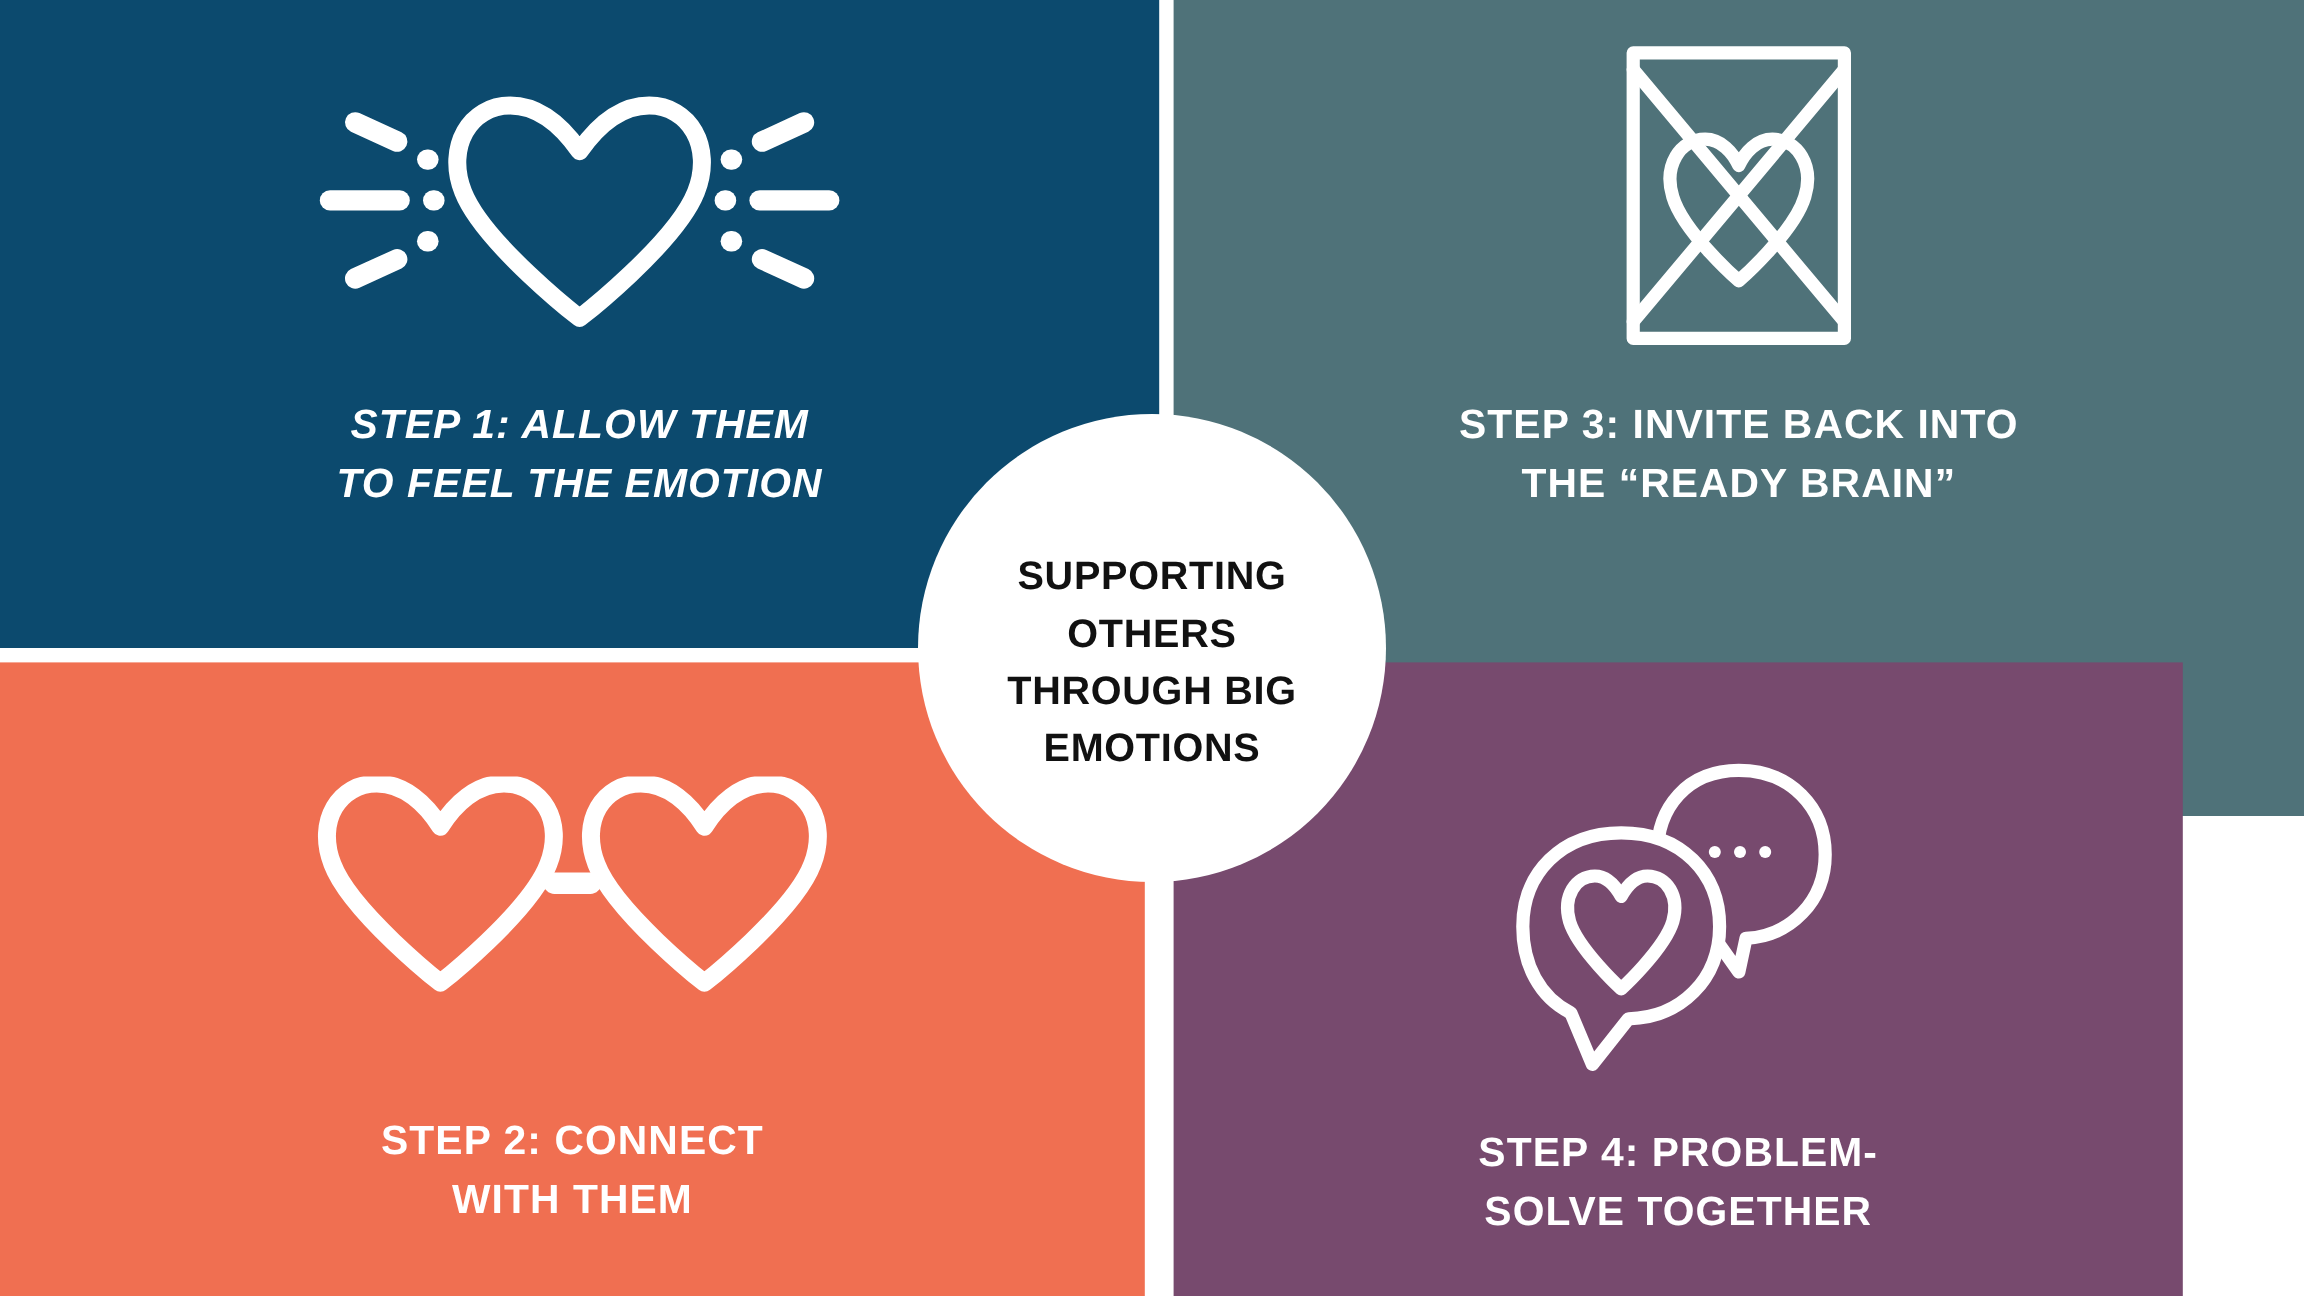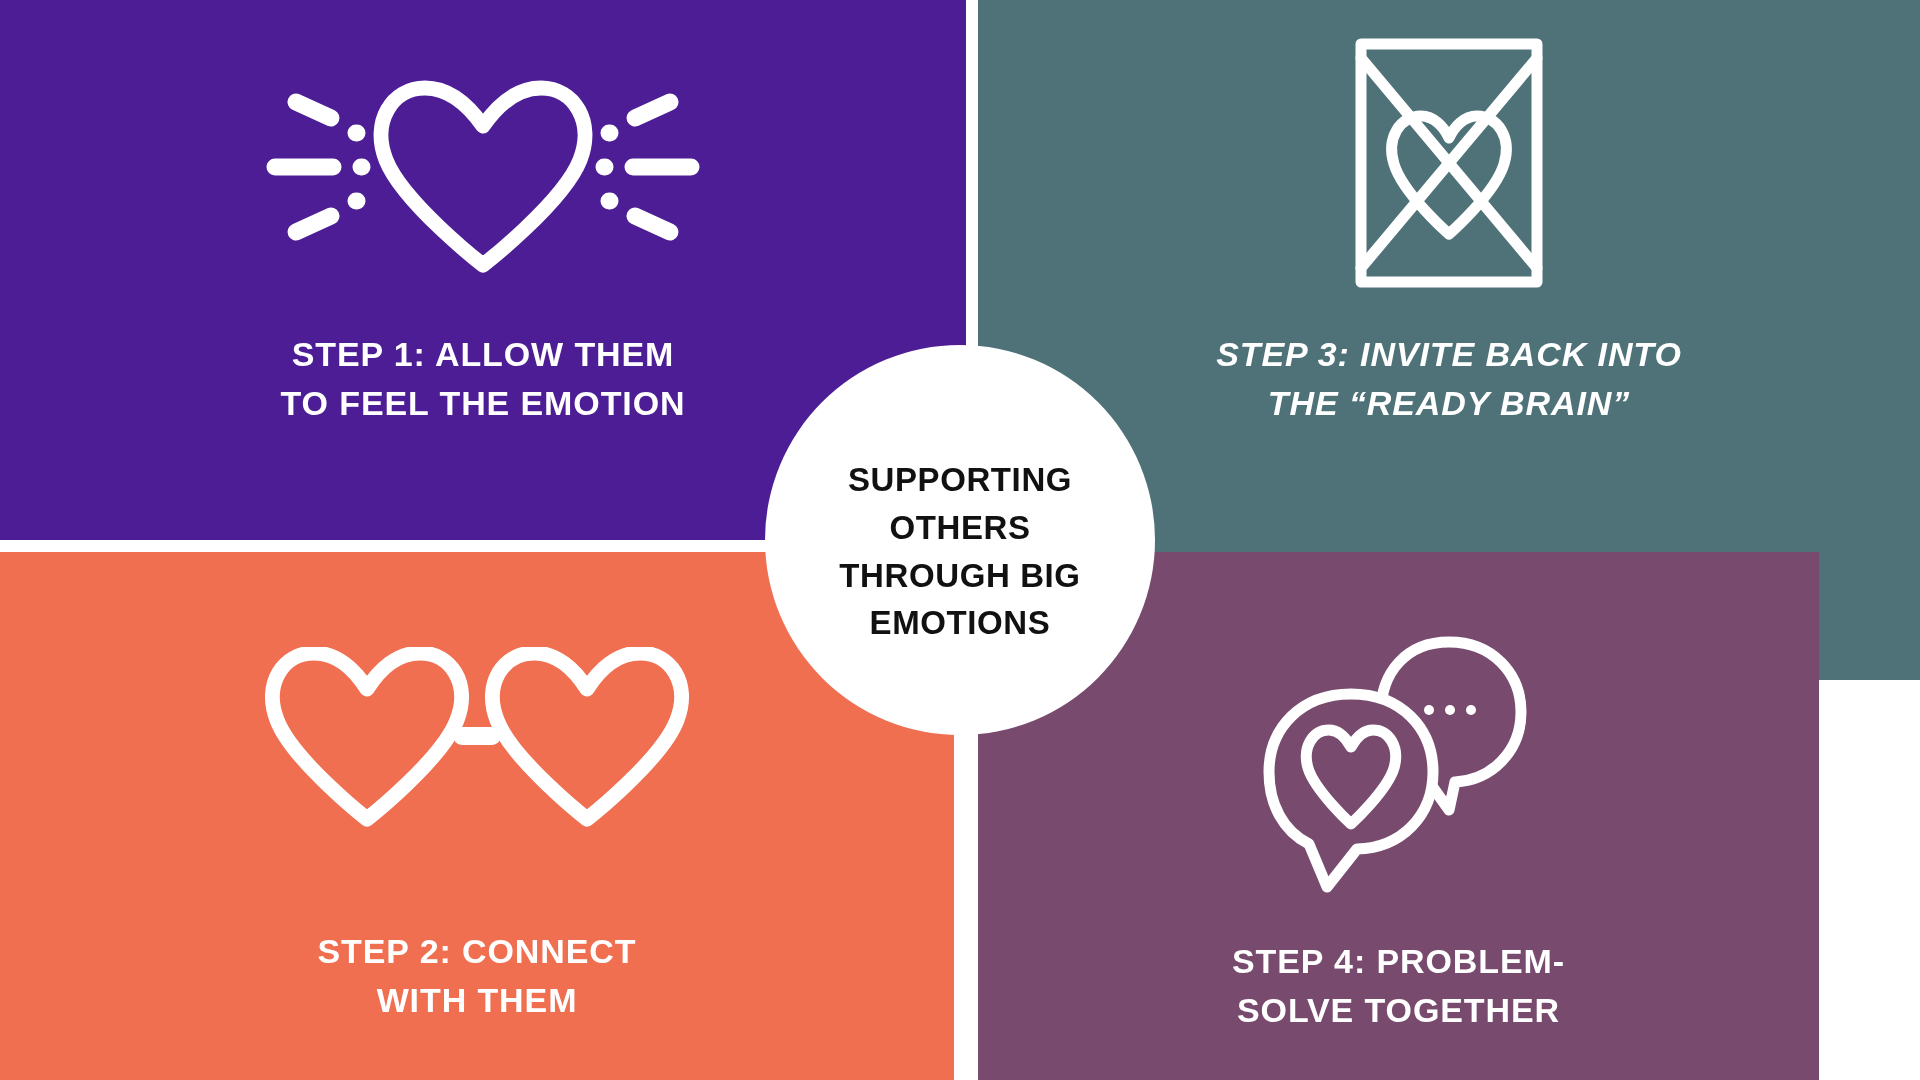--- a/index.html
+++ b/index.html
@@ -19,22 +19,22 @@
   }
 
   
   .quad {
     position: absolute;
     display: flex;
     flex-direction: column;
     align-items: center;
     box-sizing: border-box;
   }
-  .quad-tl { left: 0;    top: 0;    width: 966px; height: 540px; background: #4c1d95; }
-  .quad-tr { left: 978px; top: 0;   width: 942px; height: 680px; background: #4f7279; font-style: italic; }
+  .quad-tl { left: 0;    top: 0;    width: 966px; height: 540px; background: #0c4a6e; font-style: italic; }
+  .quad-tr { left: 978px; top: 0;   width: 942px; height: 680px; background: #4f7279; }
   .quad-bl { left: 0;    top: 552px; width: 954px; height: 528px; background: #f06f51; }
   .quad-br { left: 978px; top: 552px; width: 841px; height: 528px; background: #774a6e; }
 
   .icon-wrap {
     position: absolute;
     display: flex;
     align-items: center;
     justify-content: center;
   }
   .icon-wrap svg { display: block; }

